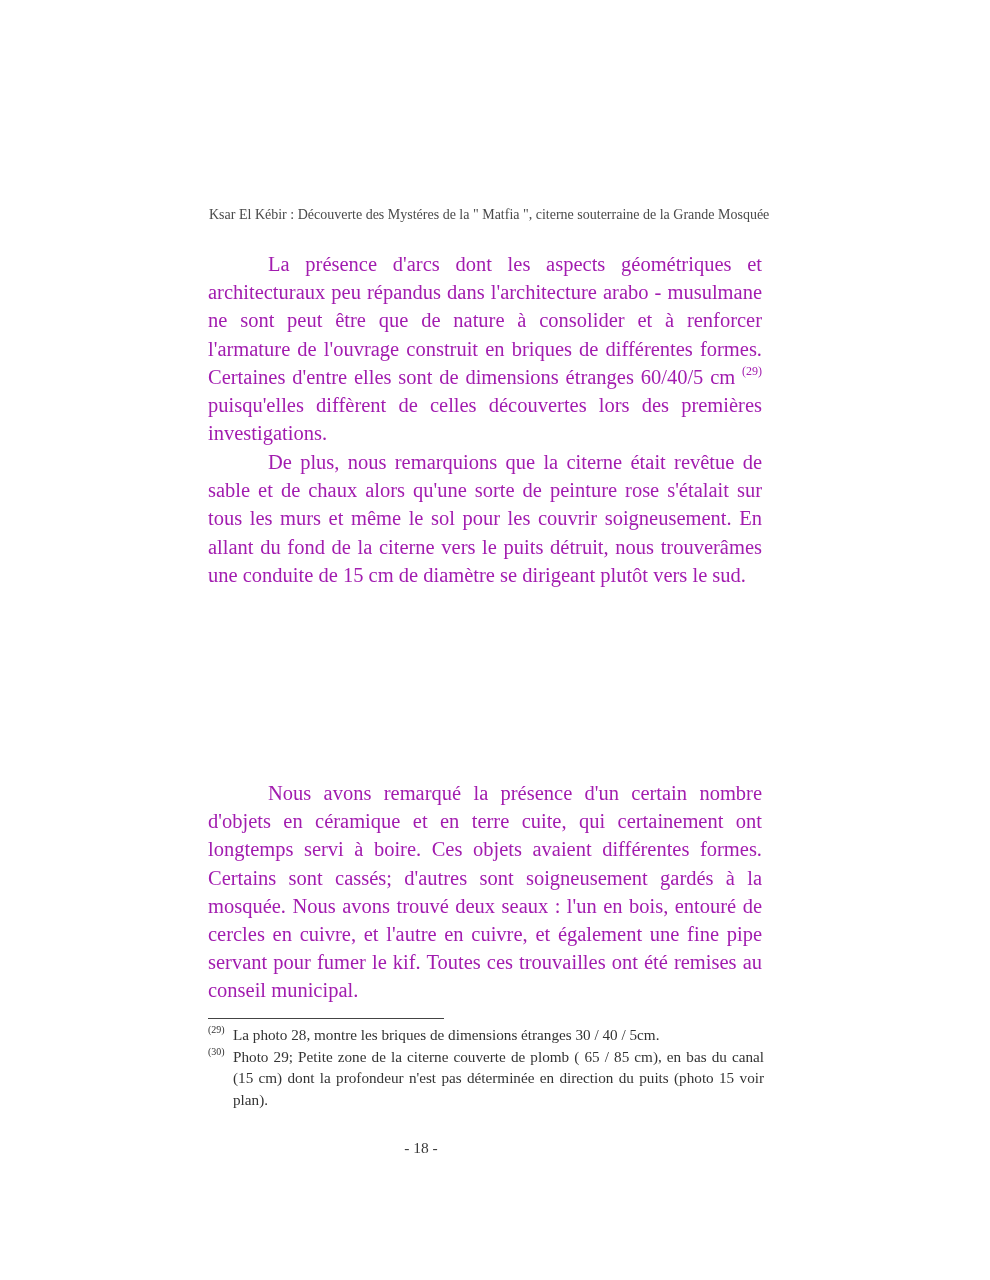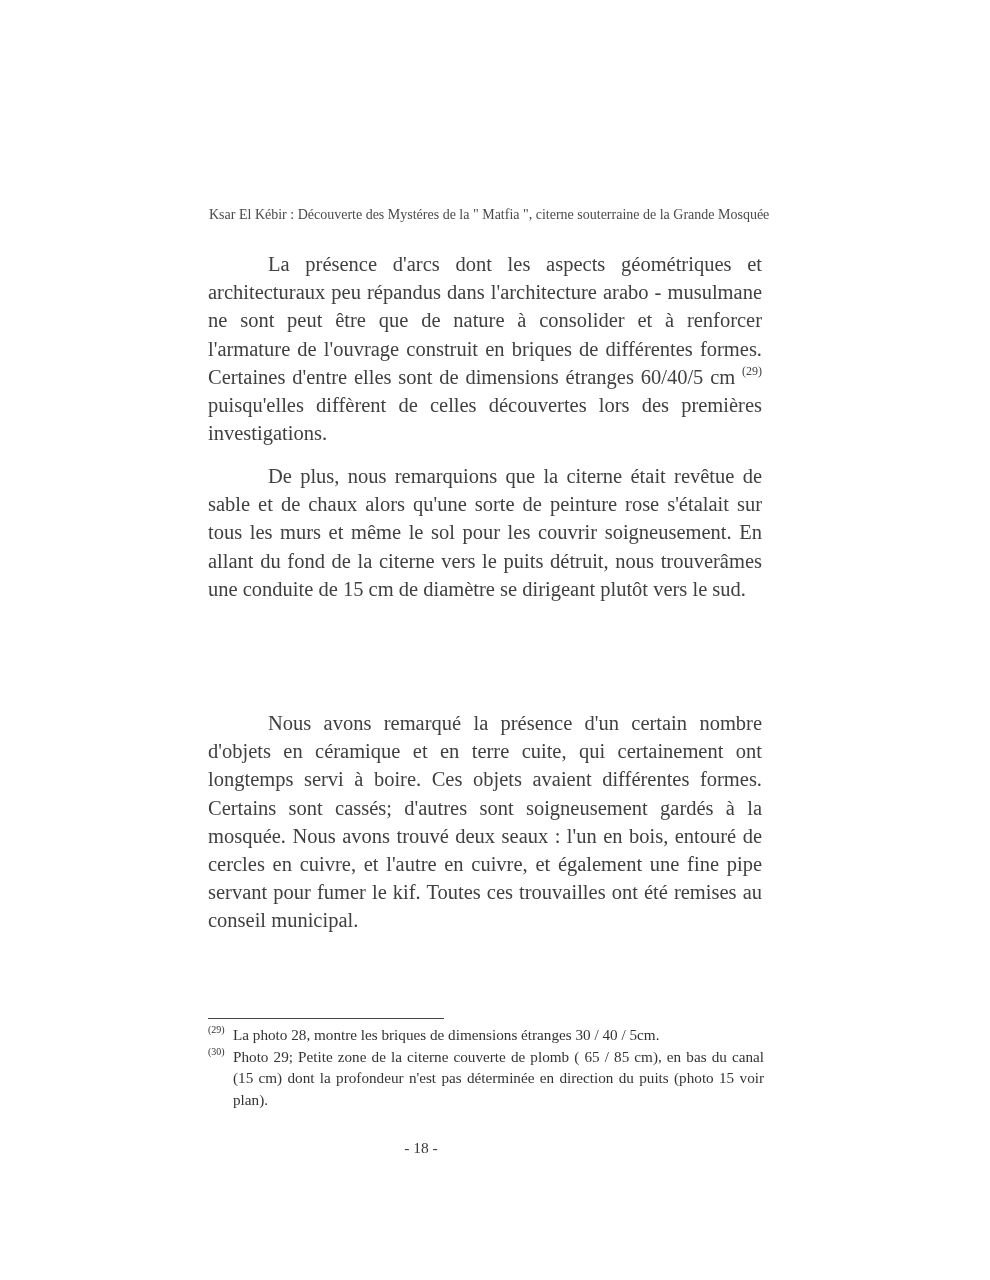--- a/index.html
+++ b/index.html
@@ -47,30 +47,30 @@
       transform: translateY(-1px);
     }
     .body-text {
       position: absolute;
       left: 208px;
       width: 554px;
       font-size: 20.5px;
       line-height: 28.2px;
       text-align: justify;
       text-align-last: left;
-      color: #404040;
+      color: #a21caf;
     }
     .body-text p {
       margin: 0;
       text-indent: 60px;
     }
     #para1 { top: 250px; }
-    #para2 { top: 462px; font-family: Liberation Serif, serif; }
+    #para2 { top: 448px; font-family: Liberation Serif, serif; }
     #para3 { top: 645px; }
-    #para4 { top: 709px; }
+    #para4 { top: 779px; }
     sup.note {
       font-size: 12px;
       line-height: 0;
       vertical-align: 9px;
     }
     .footnote-rule {
       position: absolute;
       left: 208px;
       top: 1018px;
       width: 236px;

